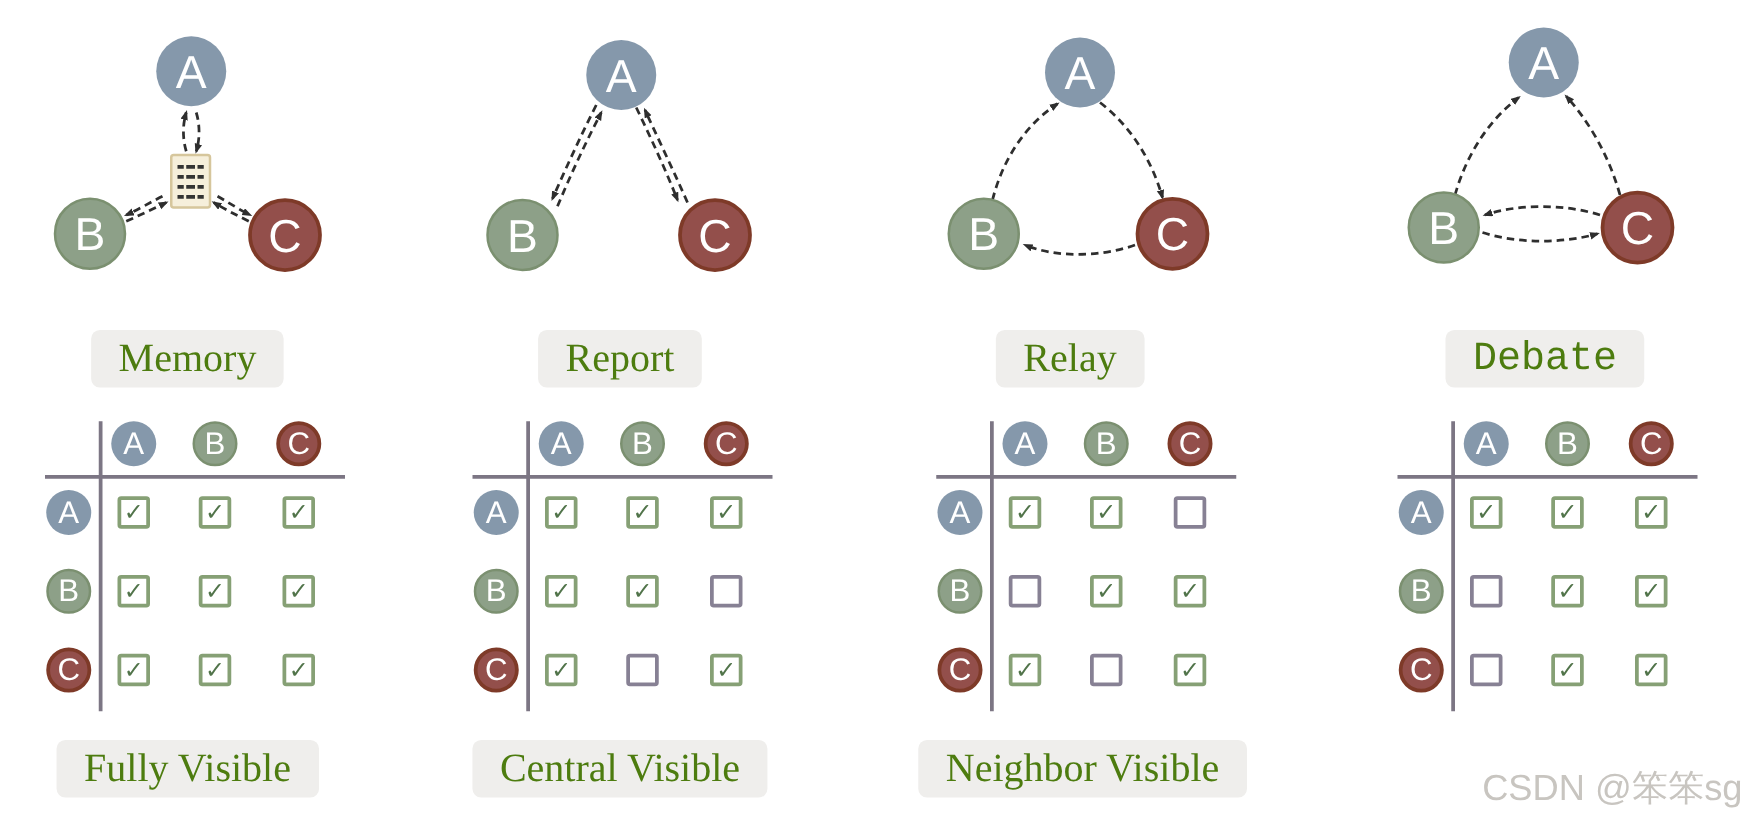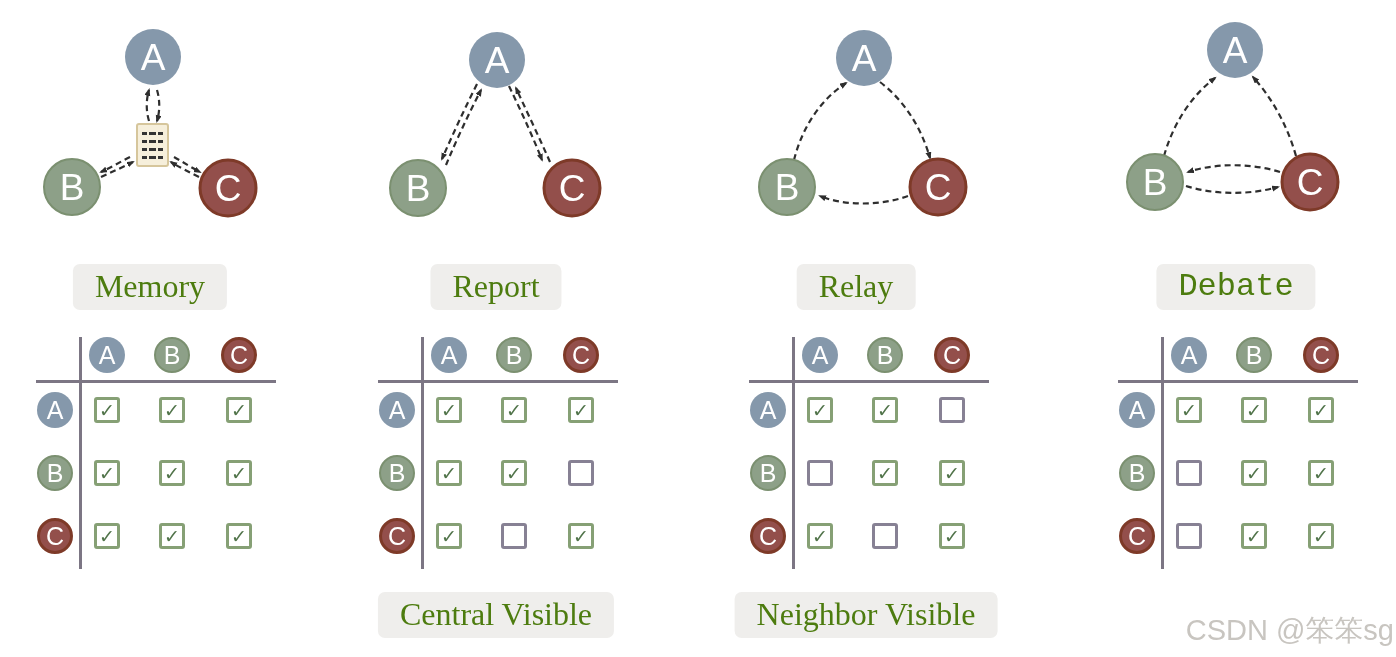--- a/index.html
+++ b/index.html
@@ -112,20 +112,21 @@
       <div class="cellbox cr0 cc1 checked">✓</div>
       <div class="cellbox cr0 cc2 checked">✓</div>
       <div class="cellbox cr1 cc0 checked">✓</div>
       <div class="cellbox cr1 cc1 checked">✓</div>
       <div class="cellbox cr1 cc2 checked">✓</div>
       <div class="cellbox cr2 cc0 checked">✓</div>
       <div class="cellbox cr2 cc1 checked">✓</div>
       <div class="cellbox cr2 cc2 checked">✓</div>
     </div>
 
+    <div class="badge bottom-badge">Fully Visible</div>
   </div>
 
   <div class="panel p2">
     <svg class="graph" width="349" height="260" viewBox="0 0 349 260">
       <defs>
         <marker id="ah2" markerWidth="9" markerHeight="8" refX="6" refY="3" orient="auto" markerUnits="userSpaceOnUse">
           <path d="M0,0 L8,3 L0,6 Z" fill="#2e2e2e"></path>
         </marker>
       </defs>
       <g>

